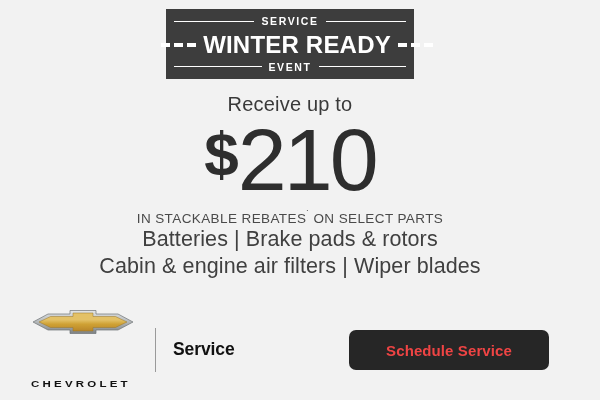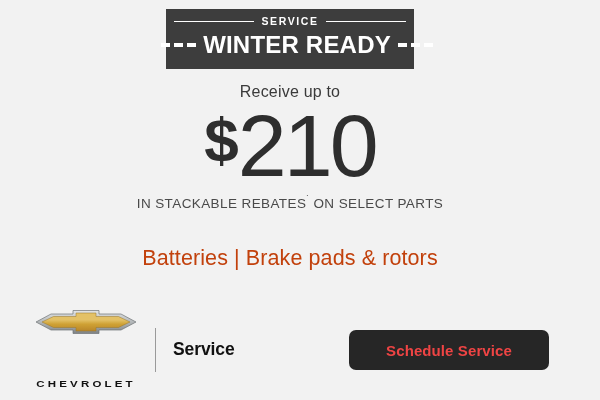--- a/index.html
+++ b/index.html
@@ -82,21 +82,21 @@
     font-size: 24px;
     font-weight: bold;
     letter-spacing: 0.2px;
     white-space: nowrap;
     line-height: 1;
   }
 
   
   .receive-line {
     margin-top: 15px;
-    font-size: 16px;
+    font-size: 20px;
     color: #3a3a3a;
     letter-spacing: 0.2px;
     line-height: 1;
   }
   .amount {
     margin-top: 6px;
     display: flex;
     align-items: flex-start;
     color: #2e2e2e;
     line-height: 0.92;
@@ -122,23 +122,23 @@
     text-align: center;
   }
   .footnote-mark {
     font-size: 9px;
     vertical-align: super;
     letter-spacing: 0;
   }
 
   
   .products {
-    margin-top: 35px;
+    margin-top: 1px;
     text-align: center;
-    color: #c2410c;
+    color: #404040;
     font-size: 21.5px;
     line-height: 1.24;
     letter-spacing: 0.1px;
   }
   .products div { white-space: nowrap; }
 
   
   .footer {
     position: absolute;
     left: 0;
@@ -150,21 +150,21 @@
     box-sizing: border-box;
     padding: 0 31px;
   }
   .brand-lockup {
     display: flex;
     align-items: center;
   }
   .chev-mark {
     display: flex;
     flex-direction: column;
-    align-items: center;
+    align-items: flex-start;
     width: 110px;
     gap: 40px;
   }
   .bowtie { display: block; }
   .chev-word {
     margin-top: 4px;
     font-size: 11.5px;
     font-weight: bold;
     letter-spacing: 3.2px;
     color: #111111;
@@ -219,36 +219,42 @@
         <span class="dash"></span>
       </span>
       <span class="badge-title">WINTER READY</span>
       <span class="dashes">
         <span class="dash"></span>
         <span class="dash"></span>
         <span class="dash"></span>
       </span>
     </div>
 
+    <div class="badge-row">
+      <span class="badge-rule"></span>
+      <span class="badge-kicker">EVENT</span>
+      <span class="badge-rule"></span>
+    </div>
 
   </div>
 
   <div class="receive-line">Receive up to</div>
 
   <div class="amount">
     <span class="amount-currency">$</span>
     <span class="amount-value">210</span>
   </div>
 
   <div class="fineprint">
     <span>IN STACKABLE REBATES</span><span class="footnote-mark">˙</span><span> ON SELECT PARTS</span>
   </div>
 
   <div class="products">
     <div>Batteries | Brake pads &amp; rotors</div>
+    <div>Cabin &amp; engine air filters | Wiper blades</div>
   </div>
 
   <div class="footer">
 
     <div class="brand-lockup">
       <div class="chev-mark">
         <svg class="bowtie" width="104" height="26" viewBox="0 0 208 52">
           <defs>
             <linearGradient id="goldGrad" x1="0" y1="0" x2="0" y2="1">
               <parameter name="stop" offset="0%" stop-color="#f2dc9a"></parameter>

